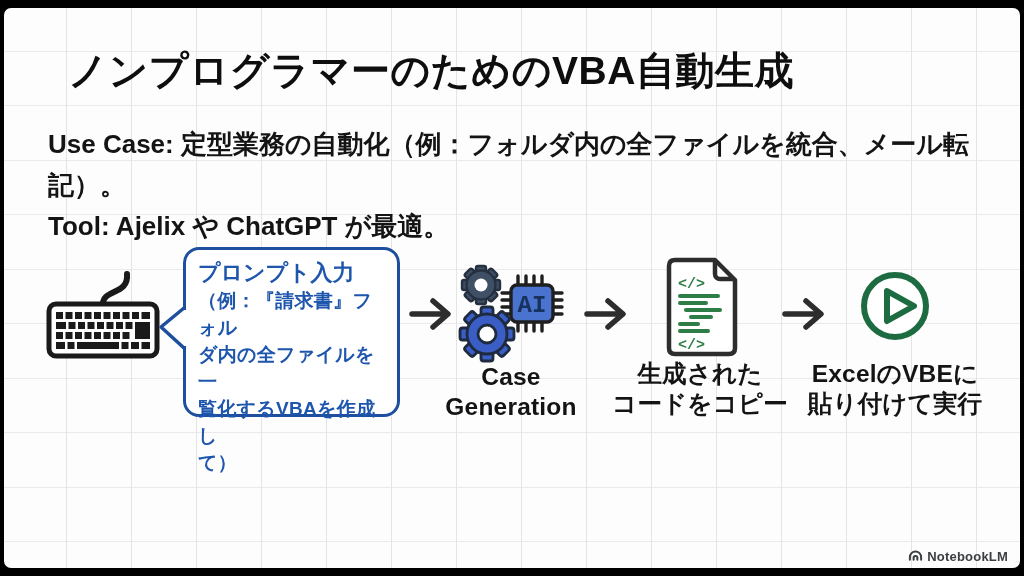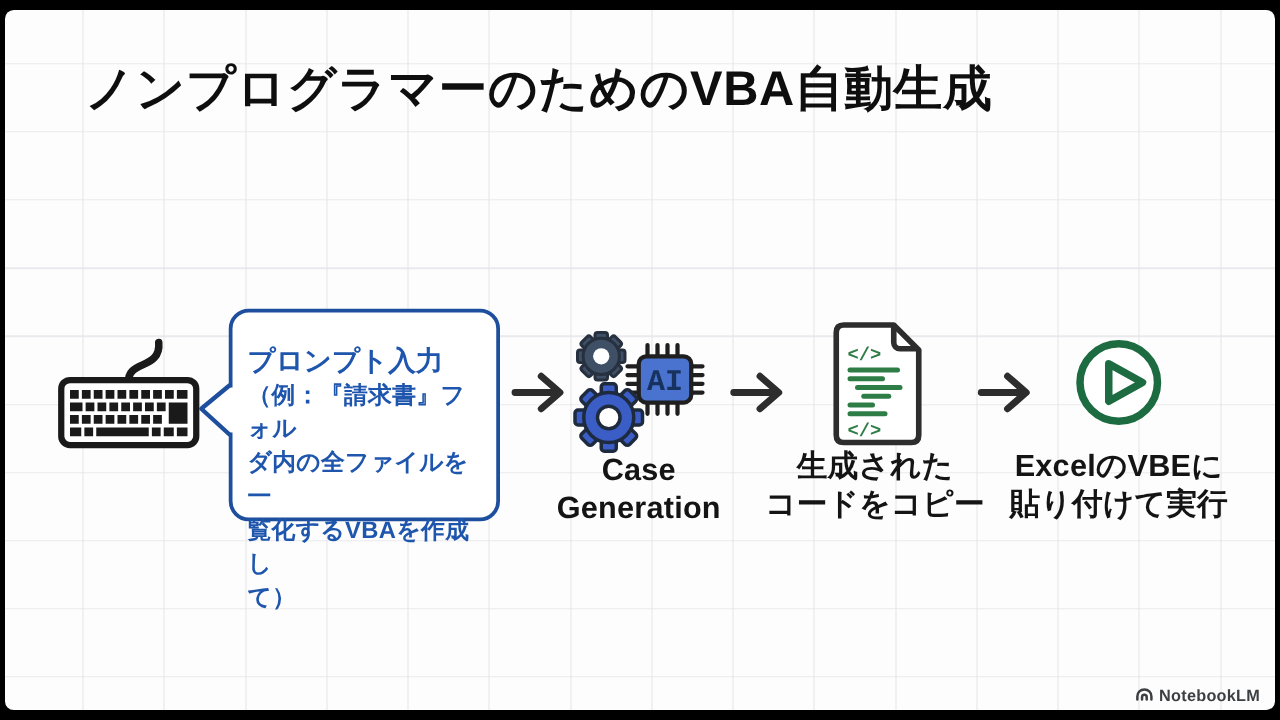--- a/index.html
+++ b/index.html
@@ -20,21 +20,21 @@
     left:64px;top:36px;width:900px;
     font-size:39px;font-weight:900;color:#0e0e0e;letter-spacing:0.5px;
   }
   .subtitle{
     left:44px;top:116px;width:960px;
     font-size:26px;font-weight:700;color:#141414;line-height:1.58;
   }
   .bubble{
     left:179px;top:239px;width:217px;height:170px;box-sizing:border-box;
     background:#fff;border:3.5px solid #1d4f9e;border-radius:16px;
-    padding:24px 10px 8px 12px;color:#1e55ad;
+    padding:8px 10px 8px 12px;color:#1e55ad;
   }
   .bubble-title{font-size:22px;font-weight:800;line-height:1.35;}
   .bubble-body{font-size:19px;font-weight:700;line-height:1.42;white-space:pre-line;letter-spacing:0.3px;}
   .bubble-tail{left:-29px;top:56px;}
   .step-label{
     font-weight:800;font-size:24.5px;color:#141414;text-align:center;
     white-space:pre-line;line-height:1.22;letter-spacing:0.2px;
   }
   .result{
     left:62px;top:458px;width:950px;
@@ -45,20 +45,24 @@
     color:#3c4043;font-size:13px;font-weight:700;letter-spacing:0.2px;
   }
 </style>
 </head>
 <body>
 
 <div class="slide">
 
   <div class="abs title">ノンプログラマーのためのVBA自動生成</div>
 
+  <div class="abs subtitle">
+    <div>Use Case: 定型業務の自動化（例：フォルダ内の全ファイルを統合、メール転記）。</div>
+    <div>Tool: Ajelix や ChatGPT が最適。</div>
+  </div>
 
   <svg class="abs" style="left:40px;top:258px;" width="118" height="94" viewBox="0 0 118 94">
     <path d="M59 40 C57 22 85 30 83 8" fill="none" stroke="#1a1a1a" stroke-width="6" stroke-linecap="round"></path>
     <rect x="5" y="38" width="108" height="52" rx="7" fill="#ffffff" stroke="#1a1a1a" stroke-width="5"></rect>
     <g fill="#1a1a1a">
       <rect x="12" y="46" width="7" height="7"></rect>
         <rect x="21.5" y="46" width="7" height="7"></rect>
         <rect x="31" y="46" width="7" height="7"></rect>
         <rect x="40.5" y="46" width="7" height="7"></rect>
         <rect x="50" y="46" width="7" height="7"></rect>

